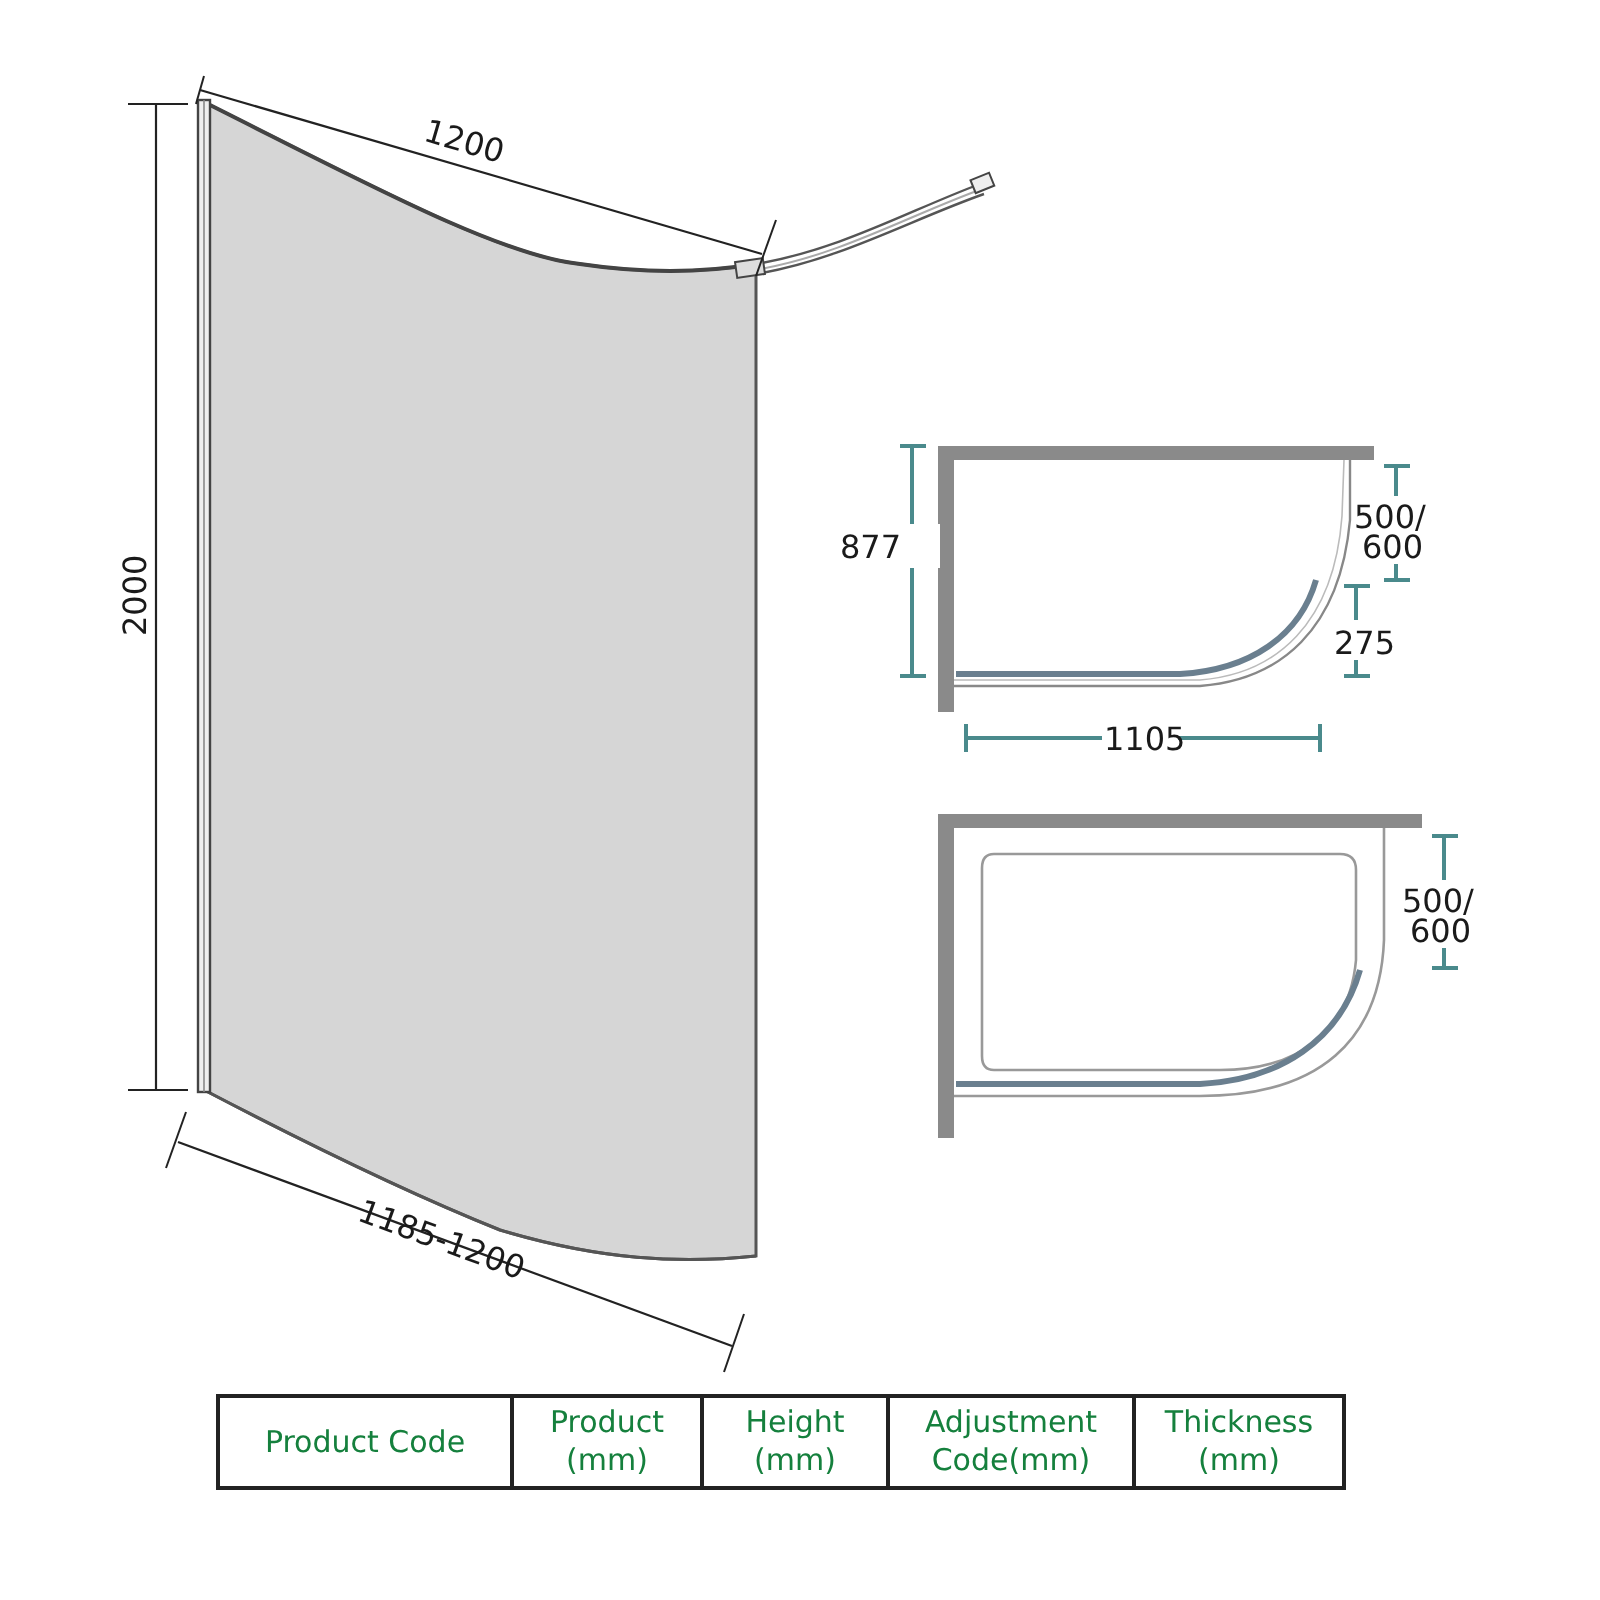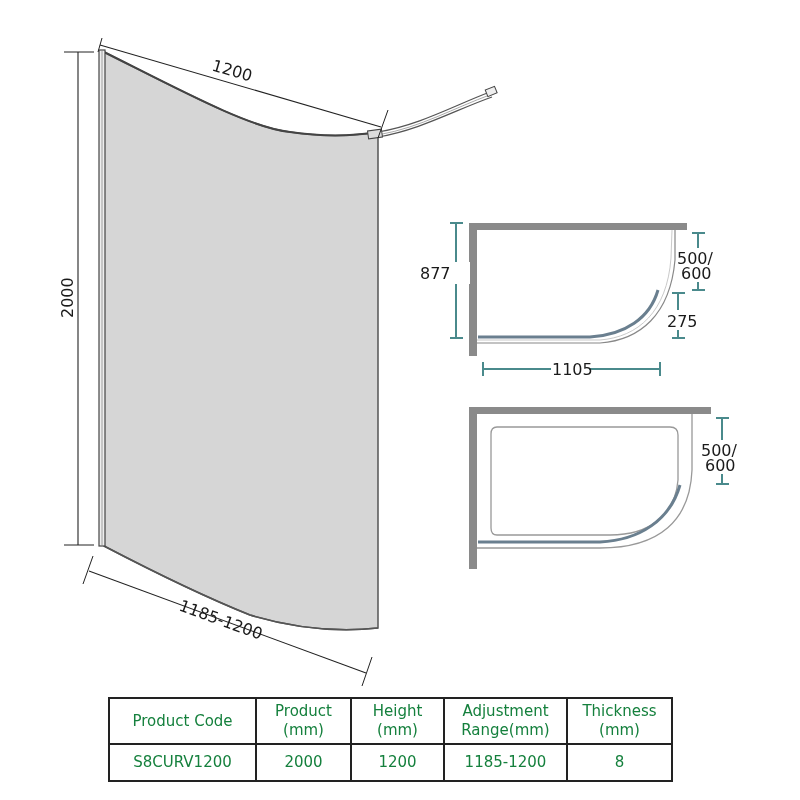--- a/index.html
+++ b/index.html
@@ -143,28 +143,21 @@
     <td class="c1">
           <span class="cell-line">Product</span>
           <span class="cell-line">(mm)</span>
         </td>
     <td class="c2">
           <span class="cell-line">Height</span>
           <span class="cell-line">(mm)</span>
         </td>
     <td class="c3">
           <span class="cell-line">Adjustment</span>
-          <span class="cell-line">Range(mm)</span>
+          <span class="cell-line">Code(mm)</span>
         </td>
     <td class="c4">
           <span class="cell-line">Thickness</span>
           <span class="cell-line">(mm)</span>
         </td>
   </tr>
-  <tr class="val">
-    <td>S8CURV1200</td>
-    <td>2000</td>
-    <td>1200</td>
-    <td>1185-1200</td>
-    <td>8</td>
-  </tr>
 </tbody>
   </table>
 
 </body></html>

